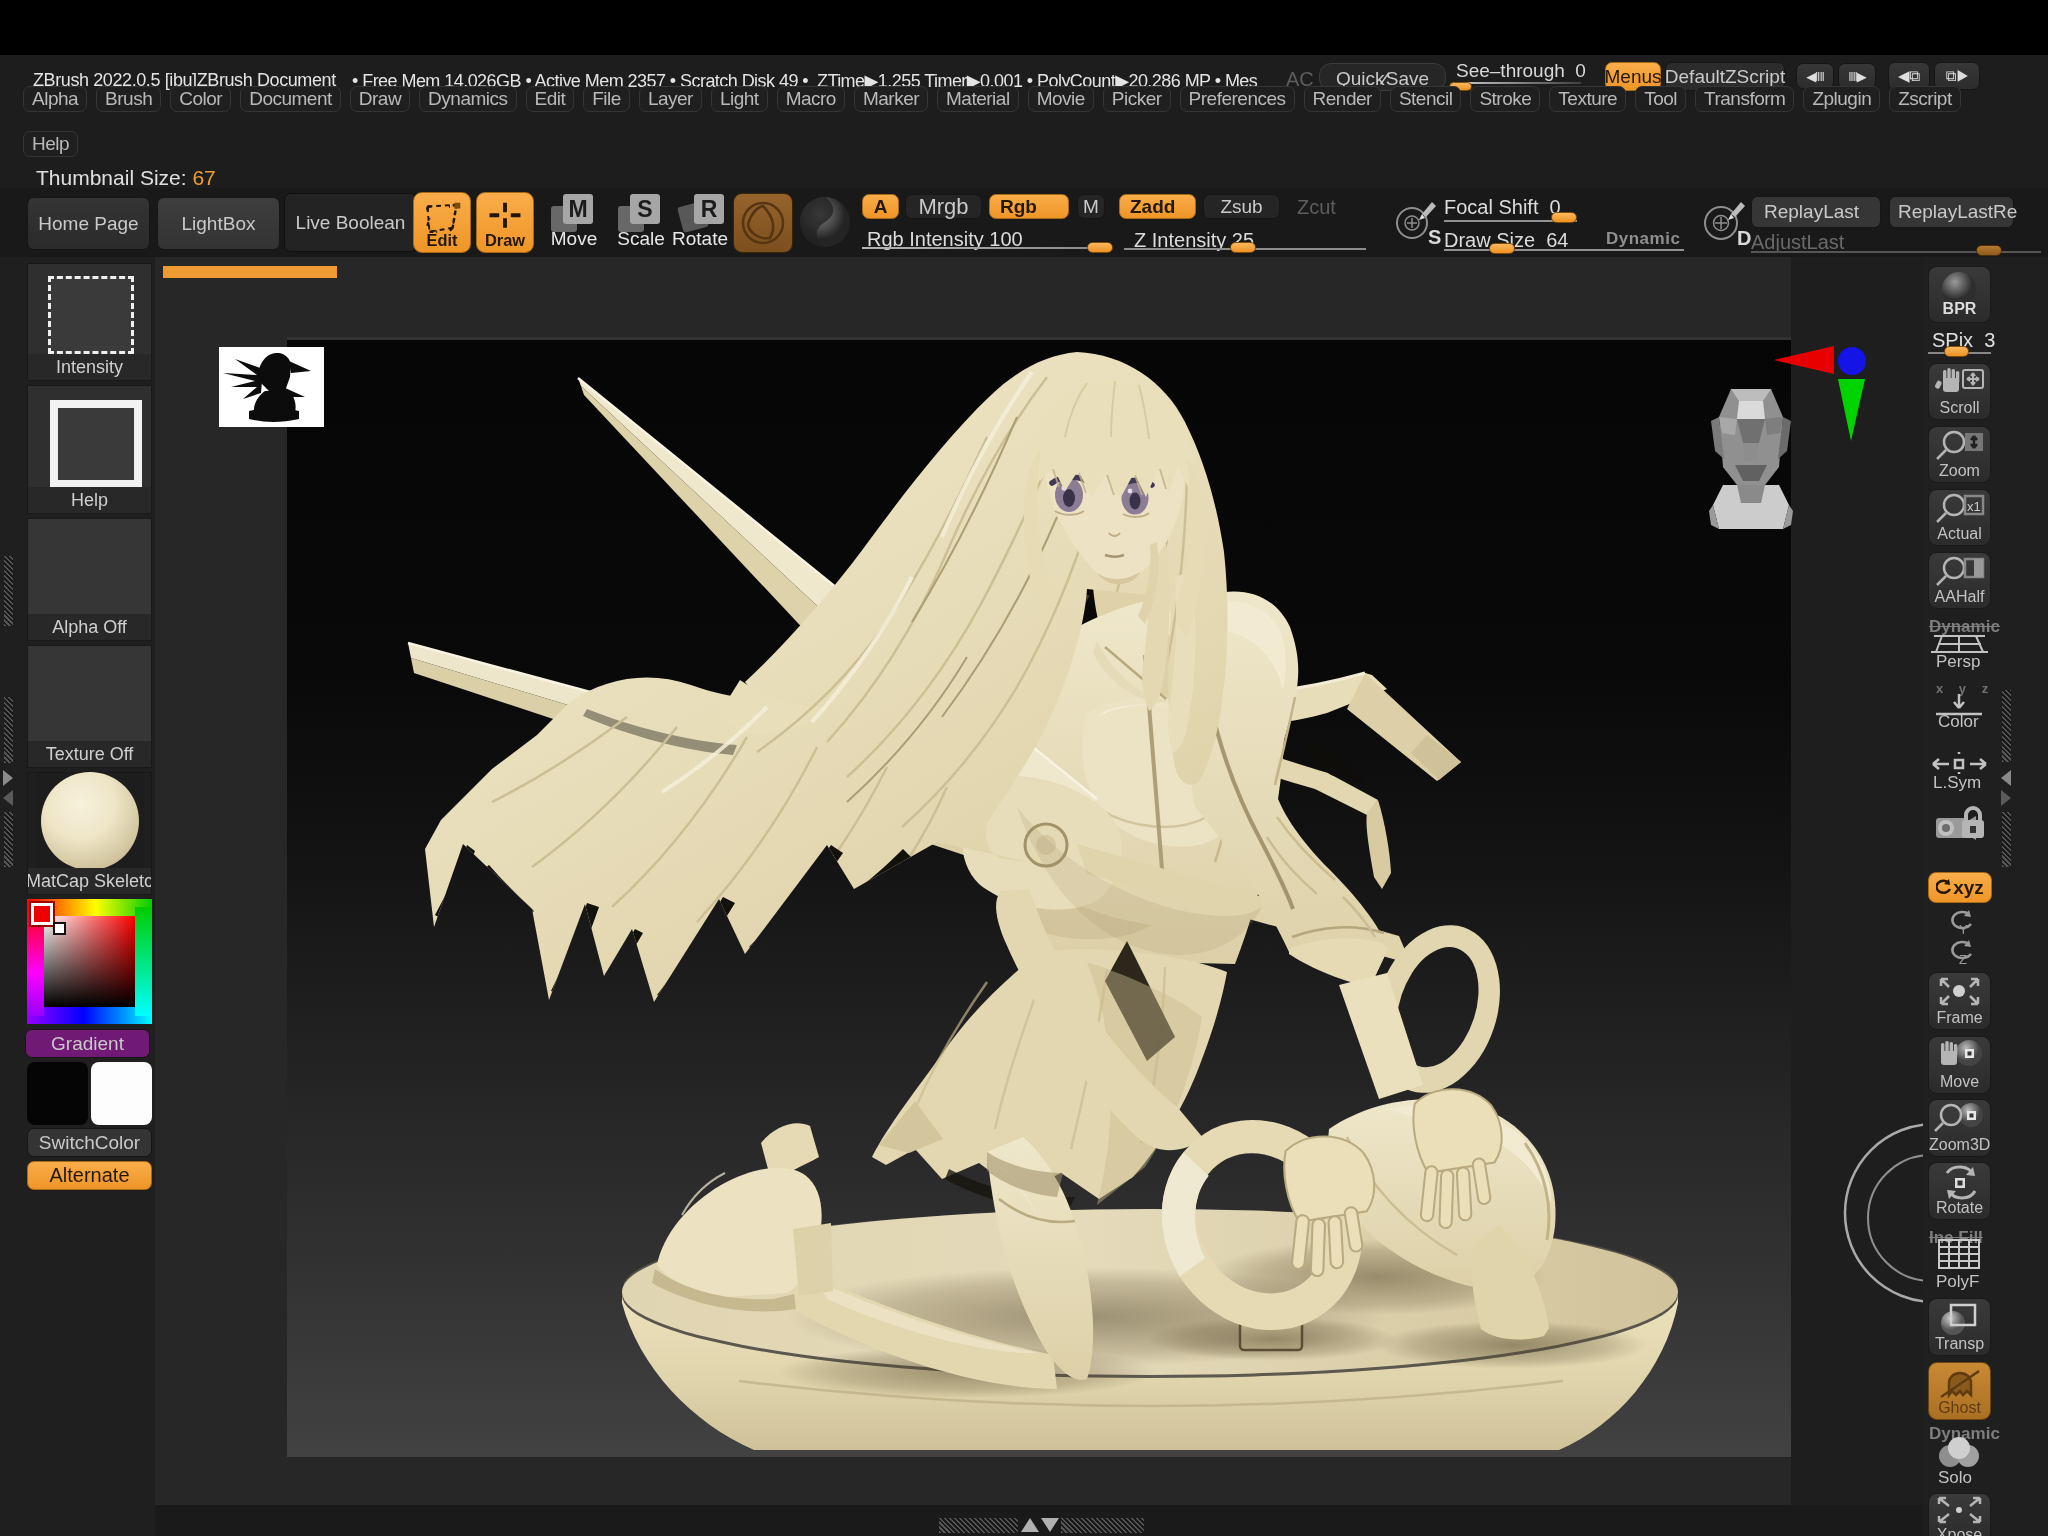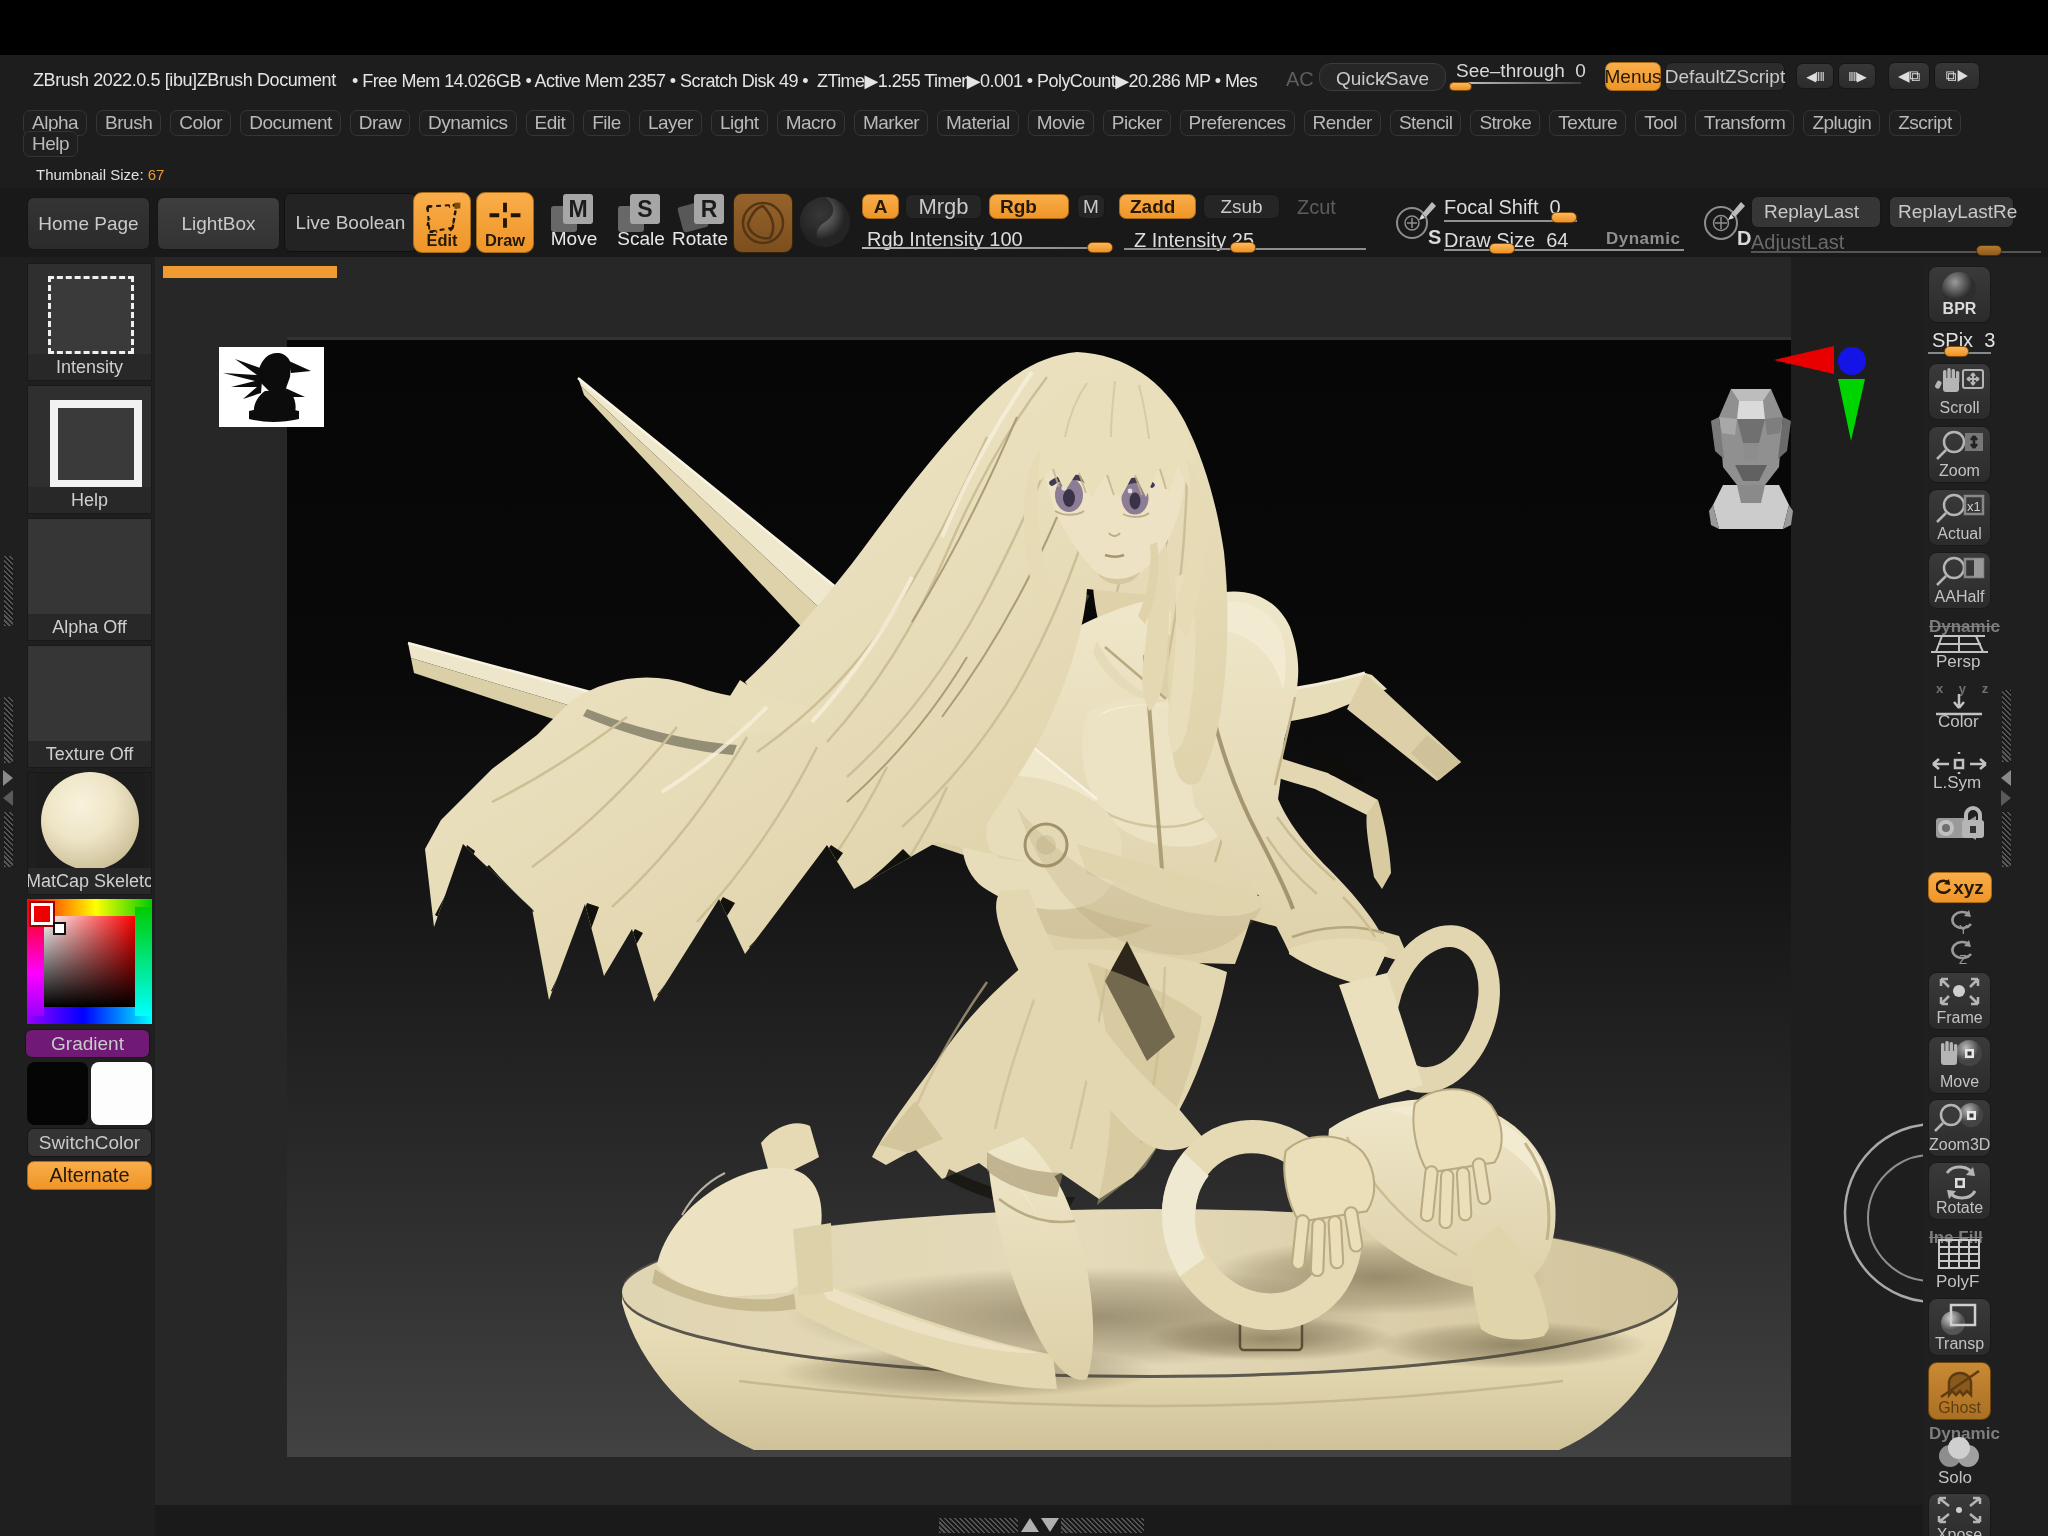--- a/index.html
+++ b/index.html
@@ -28,21 +28,21 @@
 <div class="lbl" style="left:1456px;top:60px;font-size:19px;color:#d8d8d8;">See–through&nbsp;&nbsp;0</div>
 <div class="abs" style="left:1453px;top:82px;width:128px;height:2px;background:linear-gradient(to right,#cfcfcf,#3f3f3f);"></div>
 <div class="pill" style="left:1449px;top:82px;width:23px;height:9px;"></div>
 <div class="btn obtn" style="left:1605px;top:62px;width:56px;height:29px;font-size:19px;font-weight:normal;">Menus</div>
 <div class="btn" style="left:1665px;top:62px;width:120px;height:29px;font-size:19px;background:#2c2c2c;">DefaultZScript</div>
 <div class="btn" style="left:1796px;top:63px;width:38px;height:26px;font-size:13px;color:#ddd;letter-spacing:-1px;">◀‖‖</div>
 <div class="btn" style="left:1838px;top:63px;width:38px;height:26px;font-size:13px;color:#ddd;letter-spacing:-1px;">‖‖▶</div>
 <div class="btn" style="left:1888px;top:62px;width:42px;height:28px;font-size:15px;color:#ddd;">◀⧉</div>
 <div class="btn" style="left:1934px;top:62px;width:46px;height:28px;font-size:15px;color:#ddd;">⧉▶</div>
 
-<div class="abs" style="left:23px;top:110px;display:flex;gap:9px;">
+<div class="abs" style="left:23px;top:86px;display:flex;gap:9px;">
 <div class="mbtn">Alpha</div>
       <div class="mbtn">Brush</div>
       <div class="mbtn">Color</div>
       <div class="mbtn">Document</div>
       <div class="mbtn">Draw</div>
       <div class="mbtn">Dynamics</div>
       <div class="mbtn">Edit</div>
       <div class="mbtn">File</div>
       <div class="mbtn">Layer</div>
       <div class="mbtn">Light</div>
@@ -55,21 +55,21 @@
       <div class="mbtn">Render</div>
       <div class="mbtn">Stencil</div>
       <div class="mbtn">Stroke</div>
       <div class="mbtn">Texture</div>
       <div class="mbtn">Tool</div>
       <div class="mbtn">Transform</div>
       <div class="mbtn">Zplugin</div>
       <div class="mbtn">Zscript</div>
 </div>
 <div class="mbtn abs" style="left:23px;top:131px;">Help</div>
-<div class="lbl" style="left:36px;top:166px;font-size:15px;color:#e0e0e0;text-align:right;">Thumbnail Size: <span style="color:#ef9b31;">67</span></div>
+<div class="lbl" style="left:36px;top:166px;font-size:21px;color:#e0e0e0;text-align:right;">Thumbnail Size: <span style="color:#ef9b31;">67</span></div>
 
 <div class="abs" style="left:0;top:188px;width:2048px;height:69px;background:#191919;"></div>
 <div class="btn" style="left:27px;top:197px;width:123px;height:53px;font-size:19px;background:linear-gradient(#343434,#2b2b2b);">Home Page</div>
 <div class="btn" style="left:157px;top:197px;width:123px;height:53px;font-size:19px;background:linear-gradient(#3e3e3e,#333333);">LightBox</div>
 <div class="btn" style="left:284px;top:193px;width:133px;height:59px;font-size:19px;background:#232323;border-color:#101010;">Live Boolean</div>
 
 <div class="btn obtn" style="left:413px;top:192px;width:58px;height:61px;border-radius:9px;">
   <svg width="58" height="61" viewBox="0 0 58 61">
         <g stroke="#231503" stroke-width="2.5" fill="none">
           <path d="M14 14 h6 M14 14 v6 M44 12 l-8 2 M14 34 l2 -8 M16 40 h8 M40 36 l-4 4 M44 12 l-4 24" stroke-dasharray="4 3"></path>

